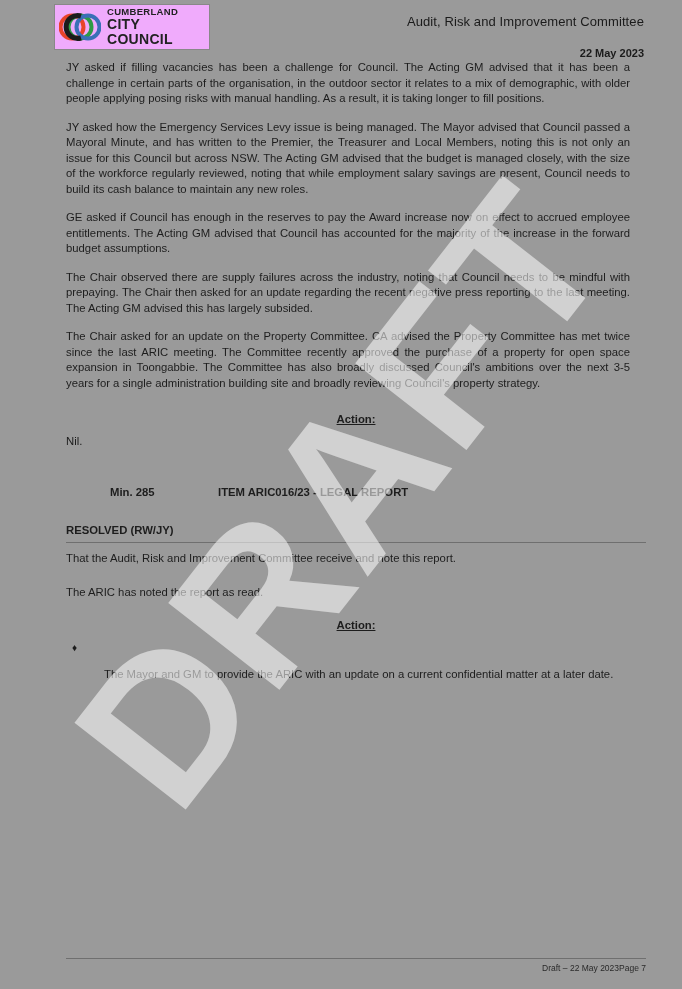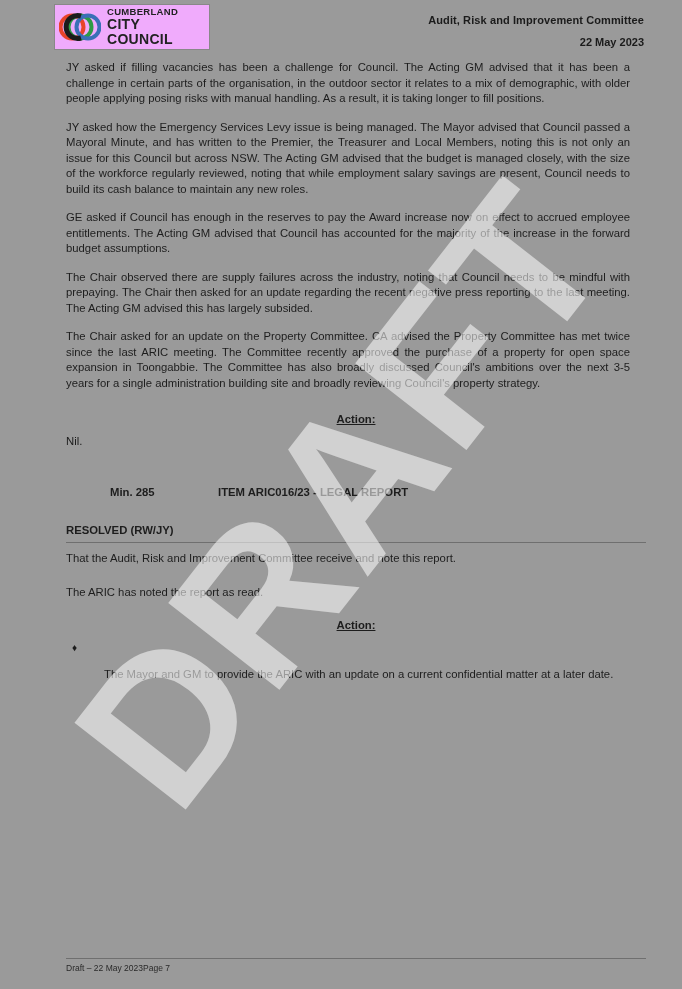--- a/index.html
+++ b/index.html
@@ -60,30 +60,30 @@
     letter-spacing: 0.3px;
     color: #222;
   }
   .header-right {
     position: absolute;
     right: 38px;
     top: 14px;
     text-align: right;
   }
   .header-right .h1 {
-    font-size: 11px;
-    font-weight: bold;
+    font-size: 13px;
+    font-weight: normal;
     color: #1b1b1b;
     letter-spacing: 0.1px;
   }
   .header-right .h2 {
     font-size: 11px;
     font-weight: bold;
     color: #1b1b1b;
-    margin-top: 10px;
+    margin-top: 18px;
   }
   
   .content {
     position: absolute;
     left: 66px;
     right: 36px;
     top: 60px;
     font-size: 11.3px;
     line-height: 15.5px;
     color: #1d1d1d;
@@ -169,21 +169,21 @@
   .footer {
     position: absolute;
     left: 66px;
     right: 36px;
     bottom: 16px;
     border-top: 1px solid #6f6f6f;
     padding-top: 4px;
     font-size: 8.5px;
     color: #2a2a2a;
     display: flex;
-    justify-content: flex-start;
+    justify-content: flex-end;
   }
 </style>
 </head>
 <body>
 
 <div class="page">
 
   <div class="header">
     <div class="logo-box">
       <div class="logo-mark">

